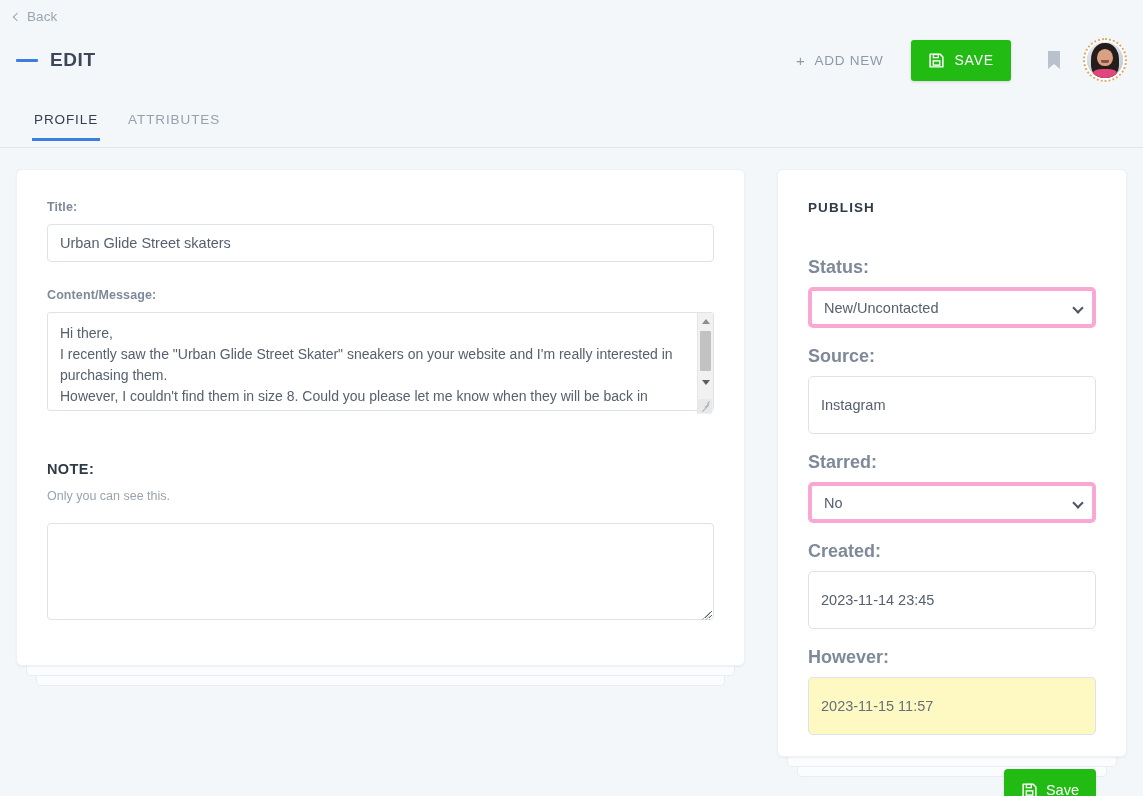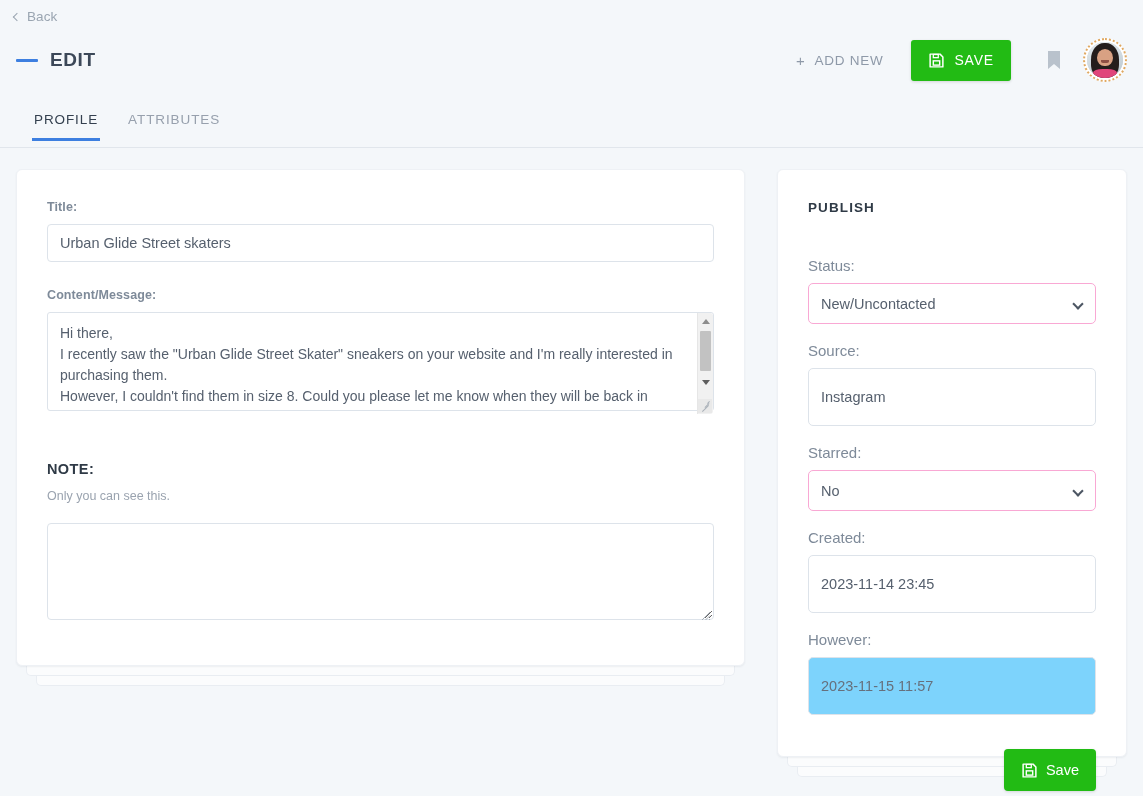--- a/index.html
+++ b/index.html
@@ -306,30 +306,30 @@
   
   .publish-title {
     font-size: 13.5px;
     font-weight: bold;
     letter-spacing: 1.1px;
     color: #2f3a46;
     margin: 0 0 42px 0;
   }
   .pfield { margin-bottom: 18px; position: relative; }
   .plabel {
-    font-size: 15px;
-    font-weight: normal;
+    font-size: 18px;
+    font-weight: bold;
     color: #7e8a99;
     display: block;
     margin-bottom: 9px;
   }
   .pselect {
     width: 100%;
     height: 41px;
-    border: 1px solid #f9a8d4;
+    border: 4px solid #f9a8d4;
     border-radius: 5px;
     padding: 0 30px 0 12px;
     font-size: 14.5px;
     color: #56606e;
     background: #fff;
     font-family: inherit;
     outline: none;
     appearance: none;
     -webkit-appearance: none;
     cursor: pointer;
@@ -349,21 +349,21 @@
     border: 1px solid #dde3ea;
     border-radius: 5px;
     padding: 0 12px;
     font-size: 14.5px;
     color: #56606e;
     background: #fff;
     font-family: inherit;
     outline: none;
   }
   .pinput.readonly {
-    background: #7dd3fc;
+    background: #fef9c3;
     color: #66707d;
   }
   .save-row {
     display: flex; justify-content: flex-end;
     margin-top: 34px;
   }
   .btn-save-side {
     display: flex; align-items: center; gap: 8px;
     background: #22bb14;
     color: #fff;

